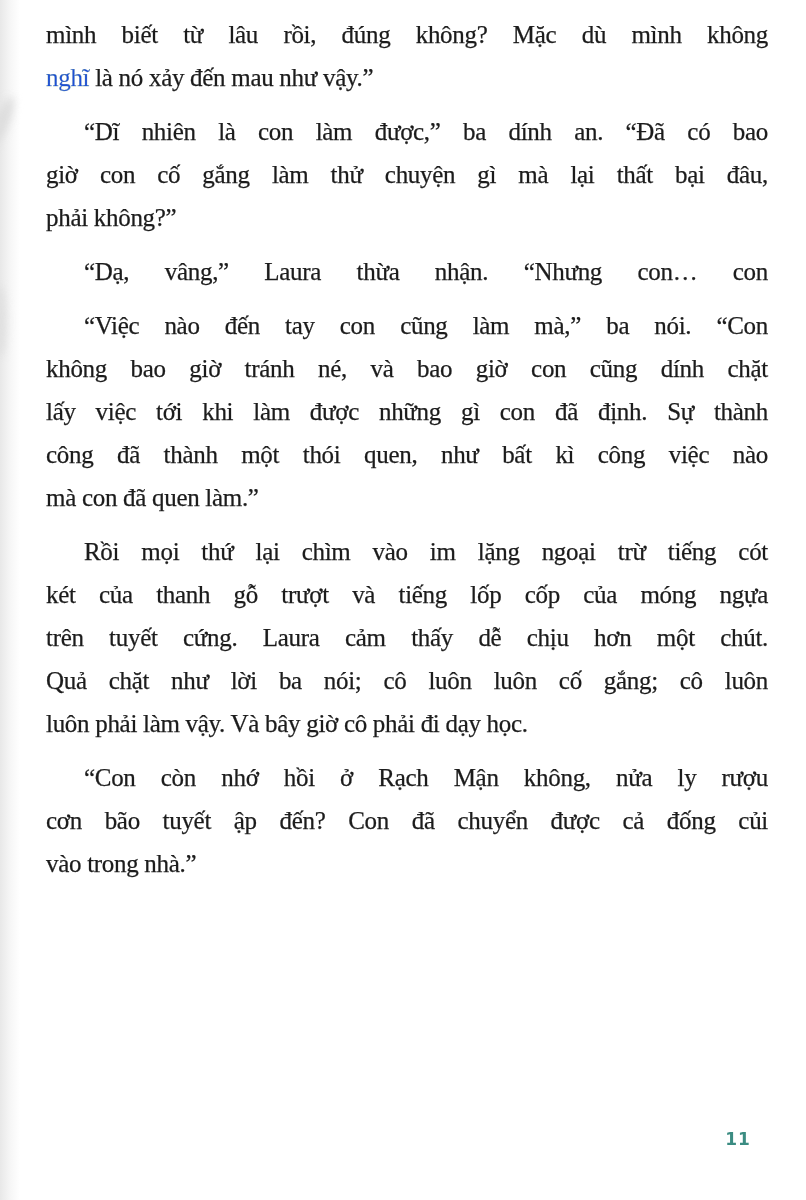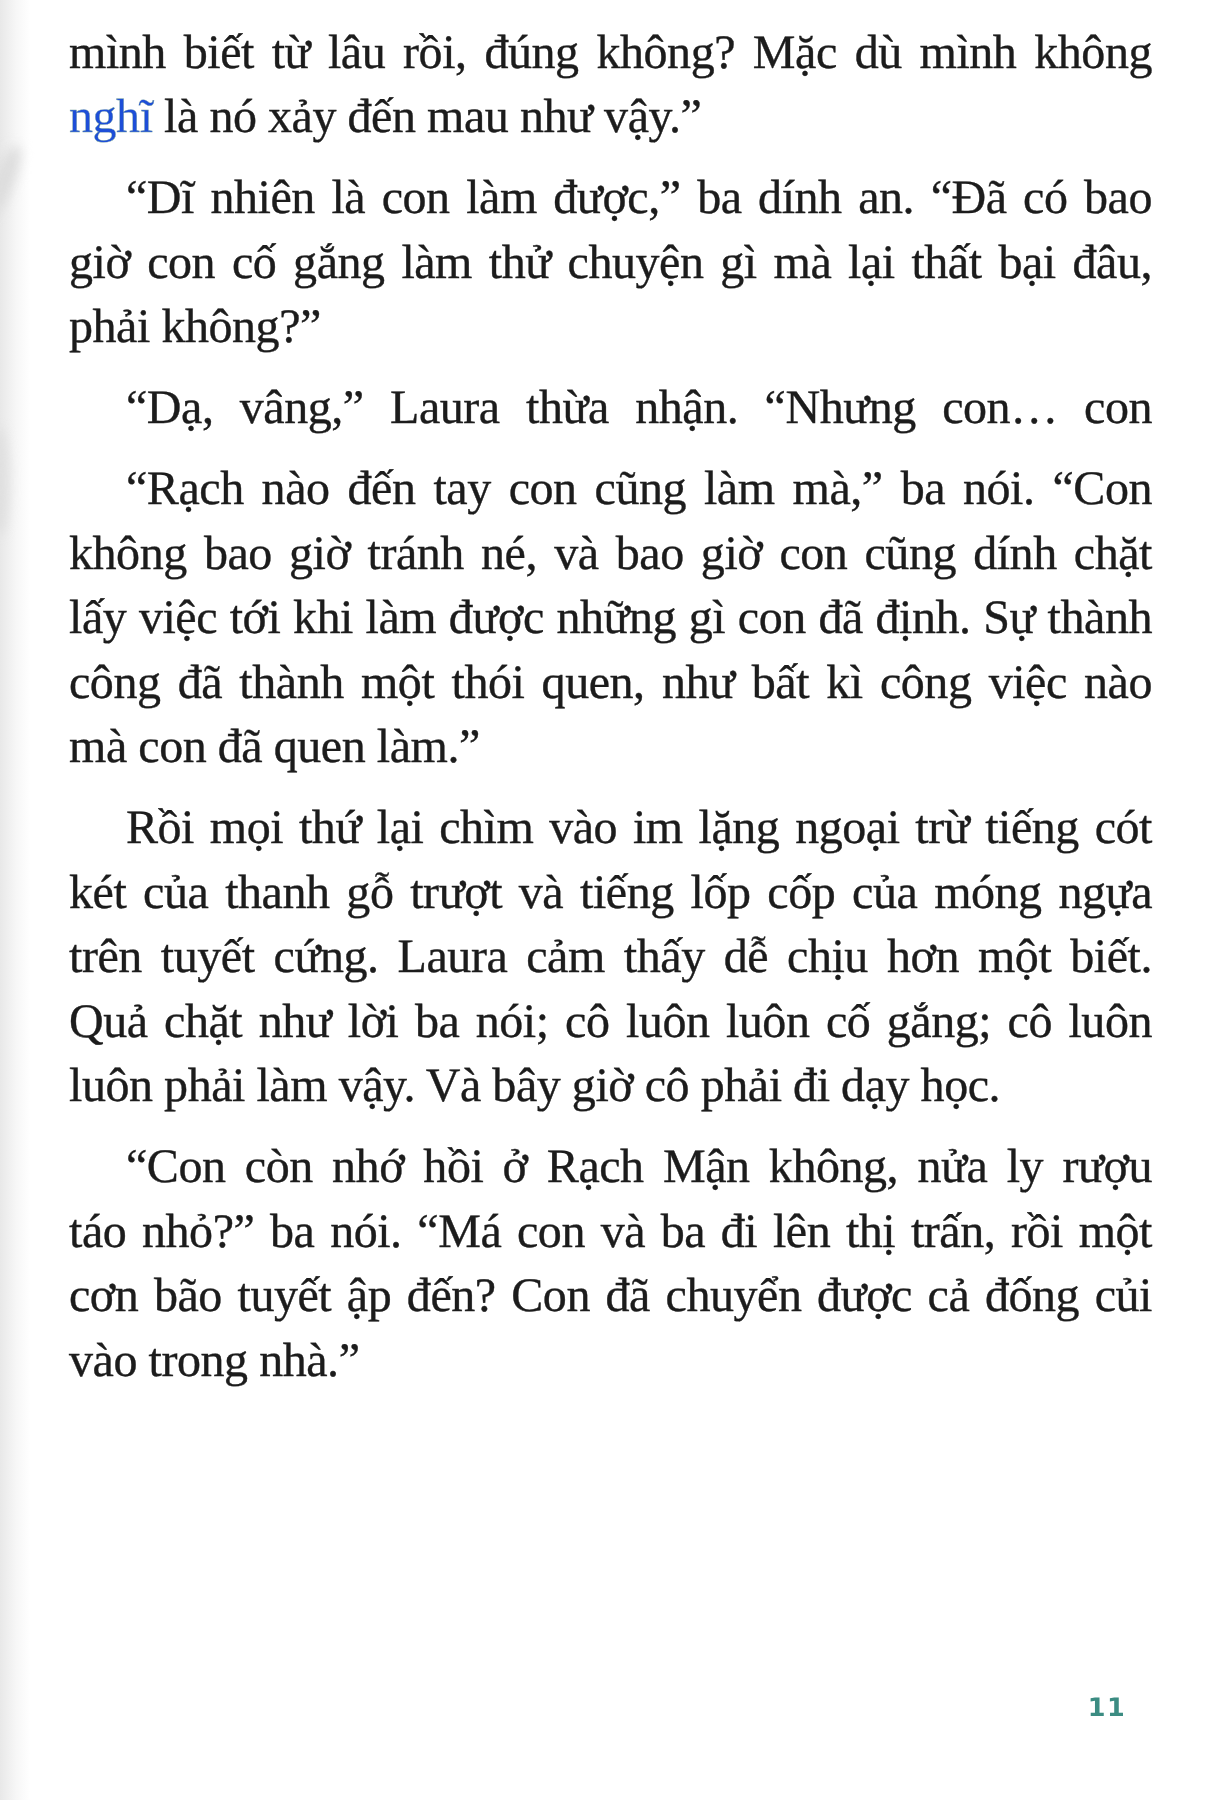--- a/index.html
+++ b/index.html
@@ -31,21 +31,21 @@
     filter: blur(4px);
     pointer-events: none;
   }
   .smudge.s1 { left: -5px; top: 95px;  width: 14px; height: 52px; transform: rotate(22deg); }
   .smudge.s2 { left: -7px; top: 285px; width: 13px; height: 72px; opacity: .8; }
   .text {
     position: absolute;
     left: 46px;
     top: 13px;
     width: 722px;
-    font-size: 32px;
+    font-size: 25px;
     letter-spacing: -0.3px;
     line-height: 43px;
     -webkit-text-stroke: 0.25px #1c1c1c;
     text-rendering: optimizeLegibility;
   }
   .para { margin: 0 0 11px 0; }
   .para:last-child { margin-bottom: 0; }
   .line {
     display: block;
     text-align: justify;
@@ -90,38 +90,37 @@
       <span class="line">“Dĩ nhiên là con làm được,” ba dính an. “Đã có bao</span>
       <span class="line">giờ con cố gắng làm thử chuyện gì mà lại thất bại đâu,</span>
       <span class="line last">phải không?”</span>
     </p>
 
     <p class="para indent">
       <span class="line">“Dạ, vâng,” Laura thừa nhận. “Nhưng con… con</span>
     </p>
 
     <p class="para indent">
-      <span class="line">“Rạch nào đến tay con cũng làm mà,” ba nói. “Con</span>
+      <span class="line">“Việc nào đến tay con cũng làm mà,” ba nói. “Con</span>
       <span class="line">không bao giờ tránh né, và bao giờ con cũng dính chặt</span>
       <span class="line">lấy việc tới khi làm được những gì con đã định. Sự thành</span>
       <span class="line">công đã thành một thói quen, như bất kì công việc nào</span>
       <span class="line last">mà con đã quen làm.”</span>
     </p>
 
     <p class="para indent">
       <span class="line">Rồi mọi thứ lại chìm vào im lặng ngoại trừ tiếng cót</span>
       <span class="line">két của thanh gỗ trượt và tiếng lốp cốp của móng ngựa</span>
-      <span class="line">trên tuyết cứng. Laura cảm thấy dễ chịu hơn một biết.</span>
+      <span class="line">trên tuyết cứng. Laura cảm thấy dễ chịu hơn một chút.</span>
       <span class="line">Quả chặt như lời ba nói; cô luôn luôn cố gắng; cô luôn</span>
       <span class="line last">luôn phải làm vậy. Và bây giờ cô phải đi dạy học.</span>
     </p>
 
     <p class="para indent">
       <span class="line">“Con còn nhớ hồi ở Rạch Mận không, nửa ly rượu</span>
-      <span class="line">táo nhỏ?” ba nói. “Má con và ba đi lên thị trấn, rồi một</span>
       <span class="line">cơn bão tuyết ập đến? Con đã chuyển được cả đống củi</span>
       <span class="line last">vào trong nhà.”</span>
     </p>
 
   </div>
 
   <div class="pagenum">11</div>
 </div>
 
 </body></html>

